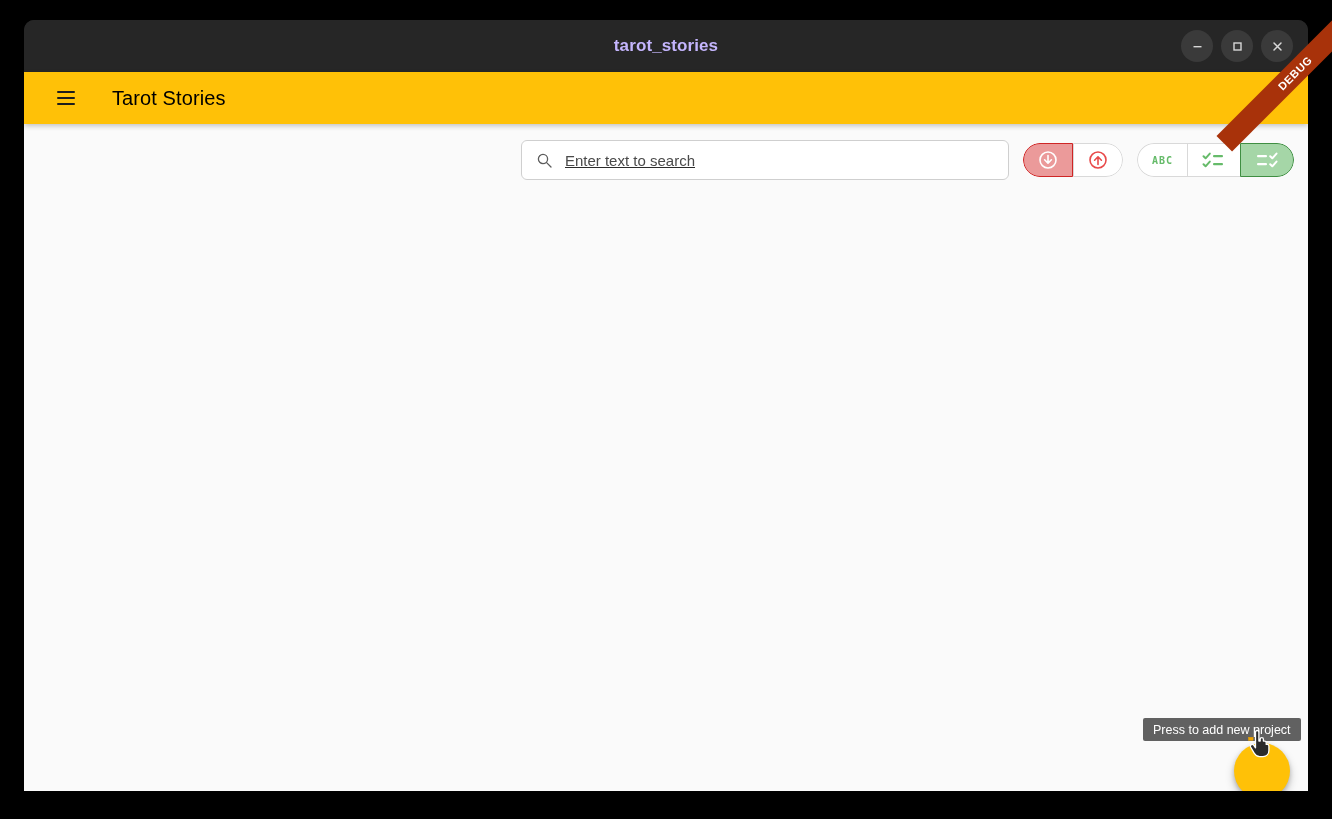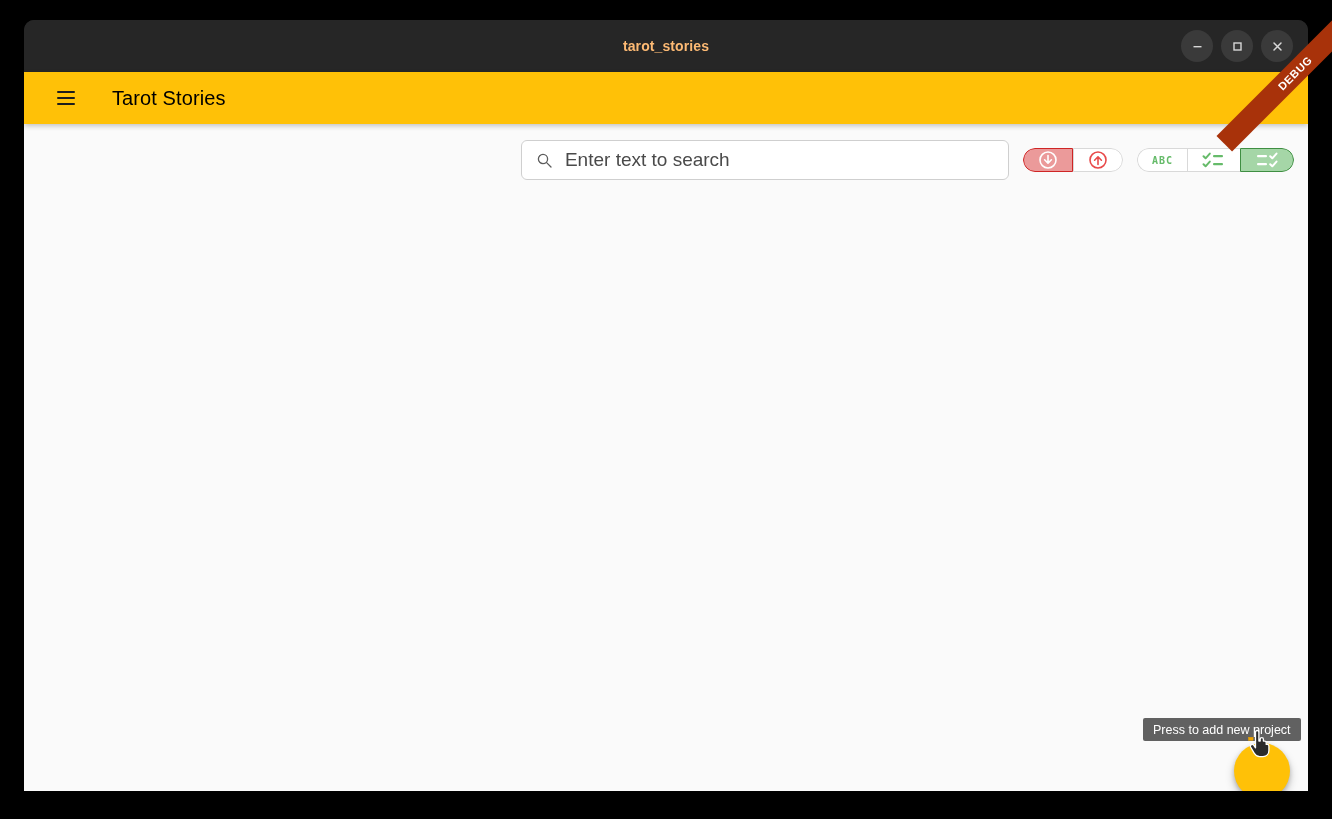--- a/index.html
+++ b/index.html
@@ -38,22 +38,22 @@
     left: 0; top: 0;
     width: 1284px;
     height: 52px;
     background: #262626;
     display: flex;
     align-items: center;
     justify-content: center;
   }
 
   #titlebar-title {
-    color: #fdba74;
-    font-size: 14px;
+    color: #c4b5fd;
+    font-size: 17px;
     font-weight: bold;
     letter-spacing: 0.1px;
   }
 
   #window-controls {
     position: absolute;
     right: 15px;
     top: 0;
     height: 52px;
     display: flex;
@@ -185,31 +185,32 @@
     display: flex;
     align-items: center;
     padding: 0 12px 0 14px;
     gap: 12px;
   }
   #search-input {
     flex: 1;
     border: none;
     outline: none;
     font-family: "Liberation Sans", sans-serif;
-    font-size: 19px;
+    font-size: 15px;
     color: #2b2b2b;
     background: transparent;
+    text-decoration: underline;
   }
   #search-input::placeholder { color: #4a4a4a; }
 
   
   .seg-group {
     display: flex;
     align-items: stretch;
-    height: 24px;
+    height: 34px;
     border-radius: 17px;
     overflow: hidden;
   }
   .seg-btn {
     display: flex;
     align-items: center;
     justify-content: center;
     min-width: 50px;
     padding: 0 14px;
     background: #ffffff;

